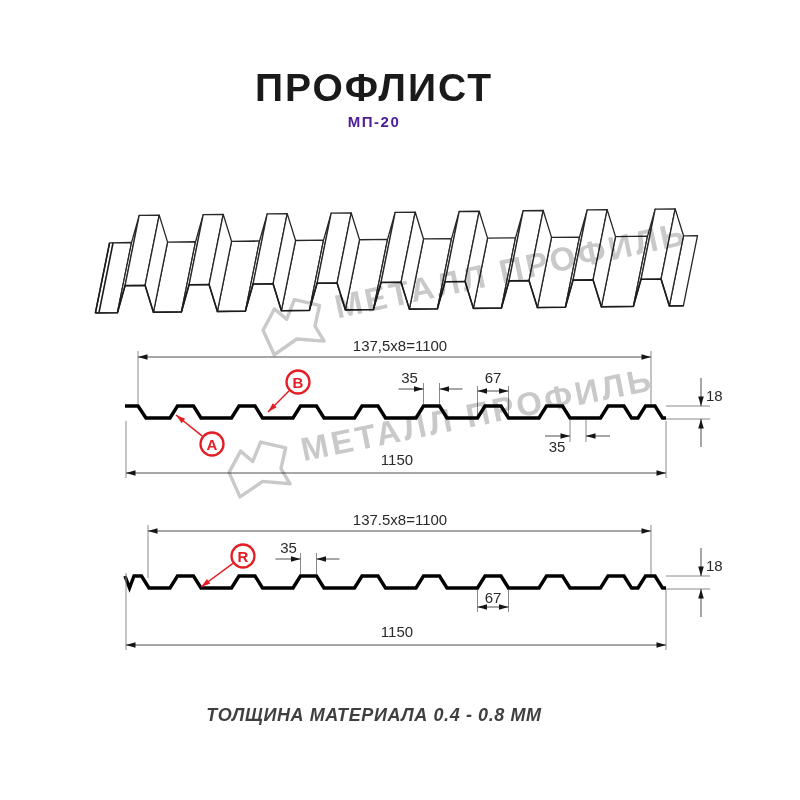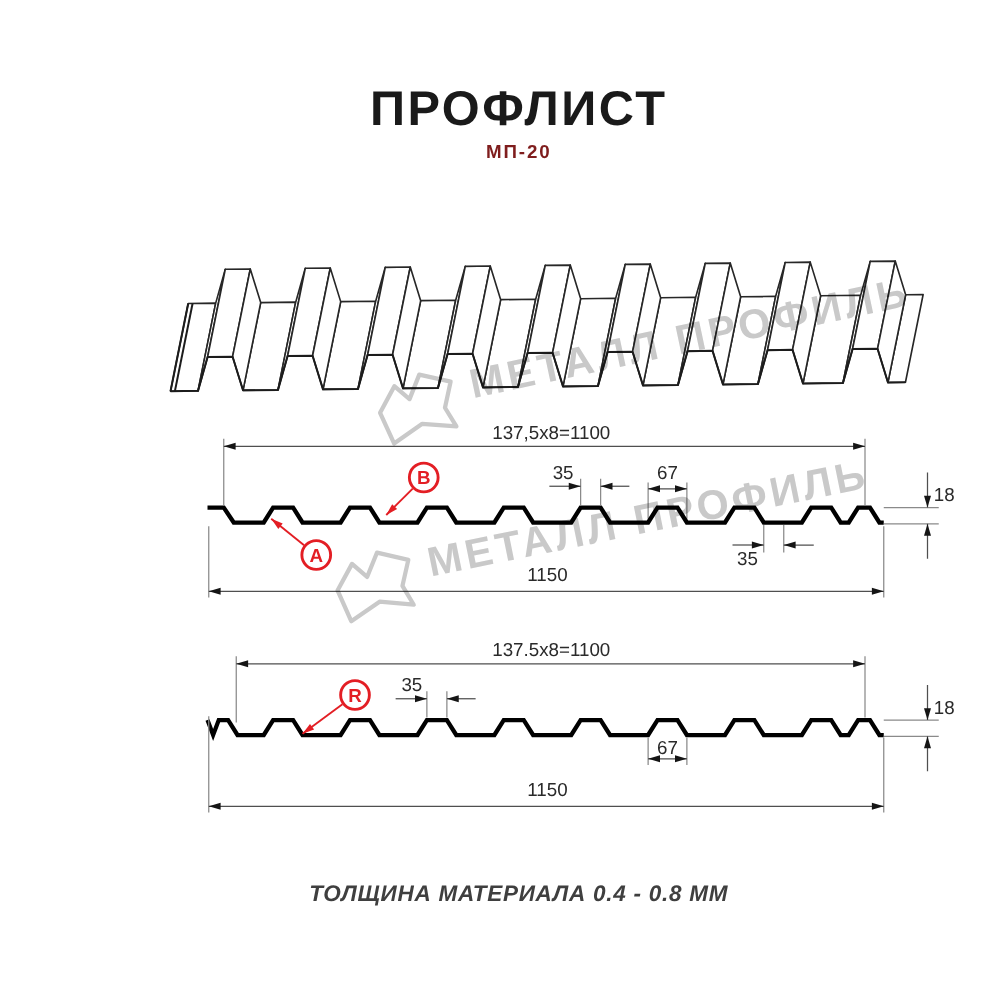--- a/index.html
+++ b/index.html
@@ -1,21 +1,21 @@
 <!DOCTYPE html>
 <html style="--red: #e31e24; --wm: #c9c9c9;"><head>
 <meta charset="utf-8">
 <style>
   :root{ --red:#e31e24; --wm:#c9c9c9; }
   html,body{margin:0;padding:0;background:#fff;}
   .page{position:relative;width:748px;height:800px;background:#fff;overflow:hidden;
-        font-family:"Liberation Sans",sans-serif;margin-left:41px;}
+        font-family:"Liberation Sans",sans-serif;}
   .ctext{position:absolute;left:0;right:0;text-align:center;white-space:nowrap;}
   .title{top:66px;font-size:39px;font-weight:bold;letter-spacing:2px;color:#1a1a1a;}
-  .subtitle{top:113px;font-size:15px;font-weight:bold;letter-spacing:1.5px;color:#7f1d1d;}
+  .subtitle{top:113px;font-size:15px;font-weight:bold;letter-spacing:1.5px;color:#4c1d95;}
   .footer{top:705px;font-size:18px;font-weight:bold;letter-spacing:0.6px;color:#3f3f3f;font-style:italic;}
   .watermark{position:absolute;display:flex;align-items:center;gap:9px;
              color:var(--wm);mix-blend-mode:multiply;pointer-events:none;
              font-size:33px;font-weight:bold;letter-spacing:3px;white-space:nowrap;z-index:3;}
   .wm1{left:254px;top:296px;transform:rotate(-12deg);transform-origin:0 50%;}
   .wm2{left:220px;top:438px;transform:rotate(-11.5deg);transform-origin:0 50%;}
   .watermark svg{flex:0 0 auto;transform:translateY(8px);}
   #drawing{position:absolute;left:0;top:0;z-index:2;pointer-events:none;}
   
   .ext{stroke:#8a8a8a;stroke-width:1;}

